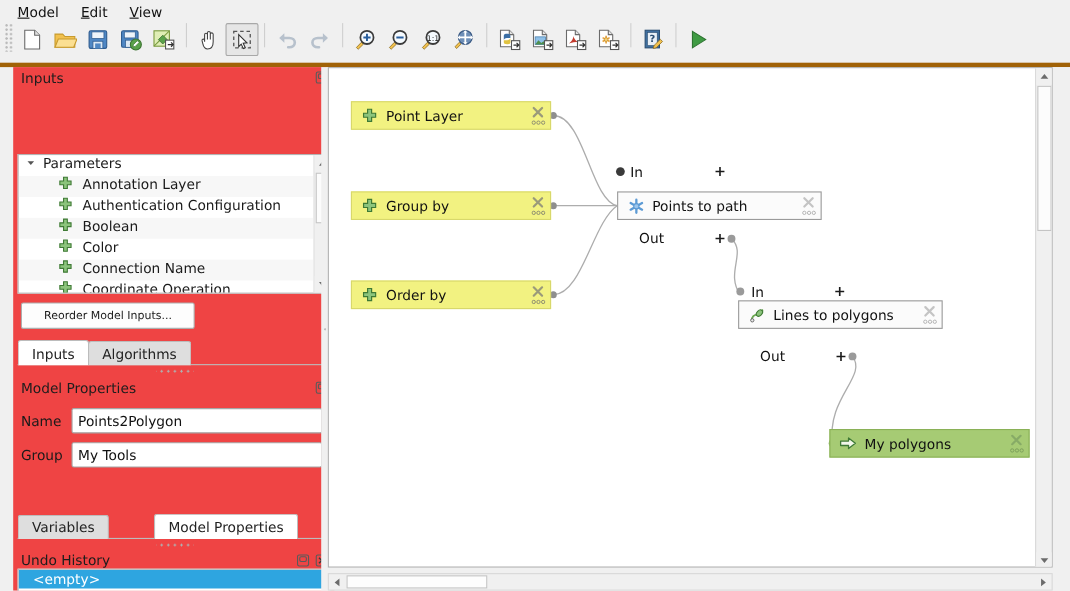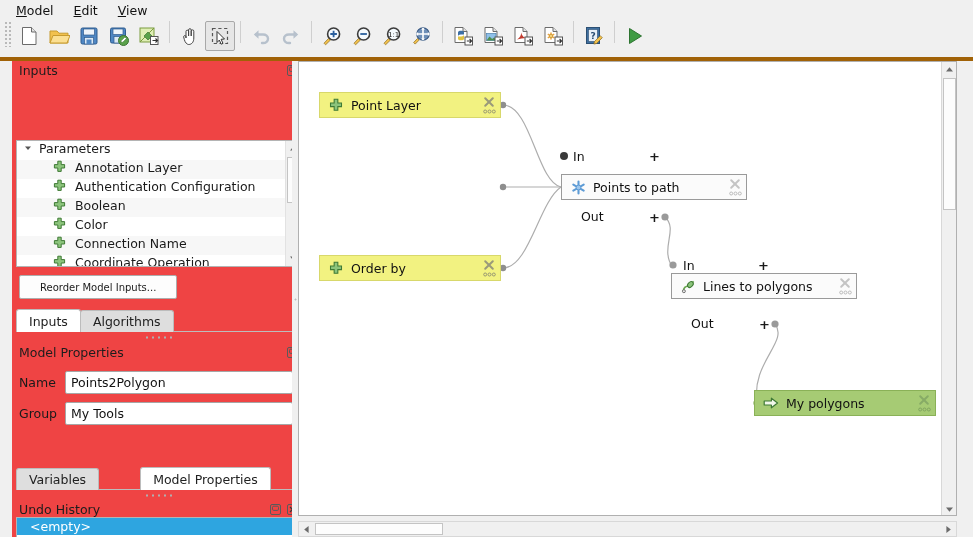--- a/index.html
+++ b/index.html
@@ -568,20 +568,44 @@
               <svg width="13" height="5" viewBox="0 0 13 5">
                   <circle cx="2.2" cy="2.5" r="1.5" fill="none" stroke="#8e8e70" stroke-width=".9"></circle>
                   <circle cx="6.5" cy="2.5" r="1.5" fill="none" stroke="#8e8e70" stroke-width=".9"></circle>
                   <circle cx="10.8" cy="2.5" r="1.5" fill="none" stroke="#8e8e70" stroke-width=".9"></circle>
                 </svg>
             </span>
           </span>
         </div>
       </div>
 
+      <div class="node param" style="left:20px;top:112px;width:182px;height:26px">
+        <div class="node-box">
+          <span class="node-ico">
+            <svg width="14" height="14" viewBox="0 0 13 13">
+              <path d="M4.8 1.2h3.4v3.4h3.4v3.4H8.2v3.4H4.8V8H1.4V4.6h3.4z" fill="#8cc47c" stroke="#3f7a35" stroke-width="1"></path>
+            </svg>
+          </span>
+          <span class="node-label">Group by</span>
+          <span class="node-tools">
+            <span class="ntool">
+              <svg width="12" height="12" viewBox="0 0 12 12">
+                  <path d="M2.2 2.2l7.6 7.6M9.8 2.2l-7.6 7.6" stroke="#9a9a7a" stroke-width="2" stroke-linecap="round"></path>
+                </svg>
+            </span>
+            <span class="ndots">
+              <svg width="13" height="5" viewBox="0 0 13 5">
+                  <circle cx="2.2" cy="2.5" r="1.5" fill="none" stroke="#8e8e70" stroke-width=".9"></circle>
+                  <circle cx="6.5" cy="2.5" r="1.5" fill="none" stroke="#8e8e70" stroke-width=".9"></circle>
+                  <circle cx="10.8" cy="2.5" r="1.5" fill="none" stroke="#8e8e70" stroke-width=".9"></circle>
+                </svg>
+            </span>
+          </span>
+        </div>
+      </div>
 
       <div class="node param" style="left:20px;top:193px;width:182px;height:26px">
         <div class="node-box">
           <span class="node-ico">
             <svg width="14" height="14" viewBox="0 0 13 13">
               <path d="M4.8 1.2h3.4v3.4h3.4v3.4H8.2v3.4H4.8V8H1.4V4.6h3.4z" fill="#8cc47c" stroke="#3f7a35" stroke-width="1"></path>
             </svg>
           </span>
           <span class="node-label">Order by</span>
           <span class="node-tools">

